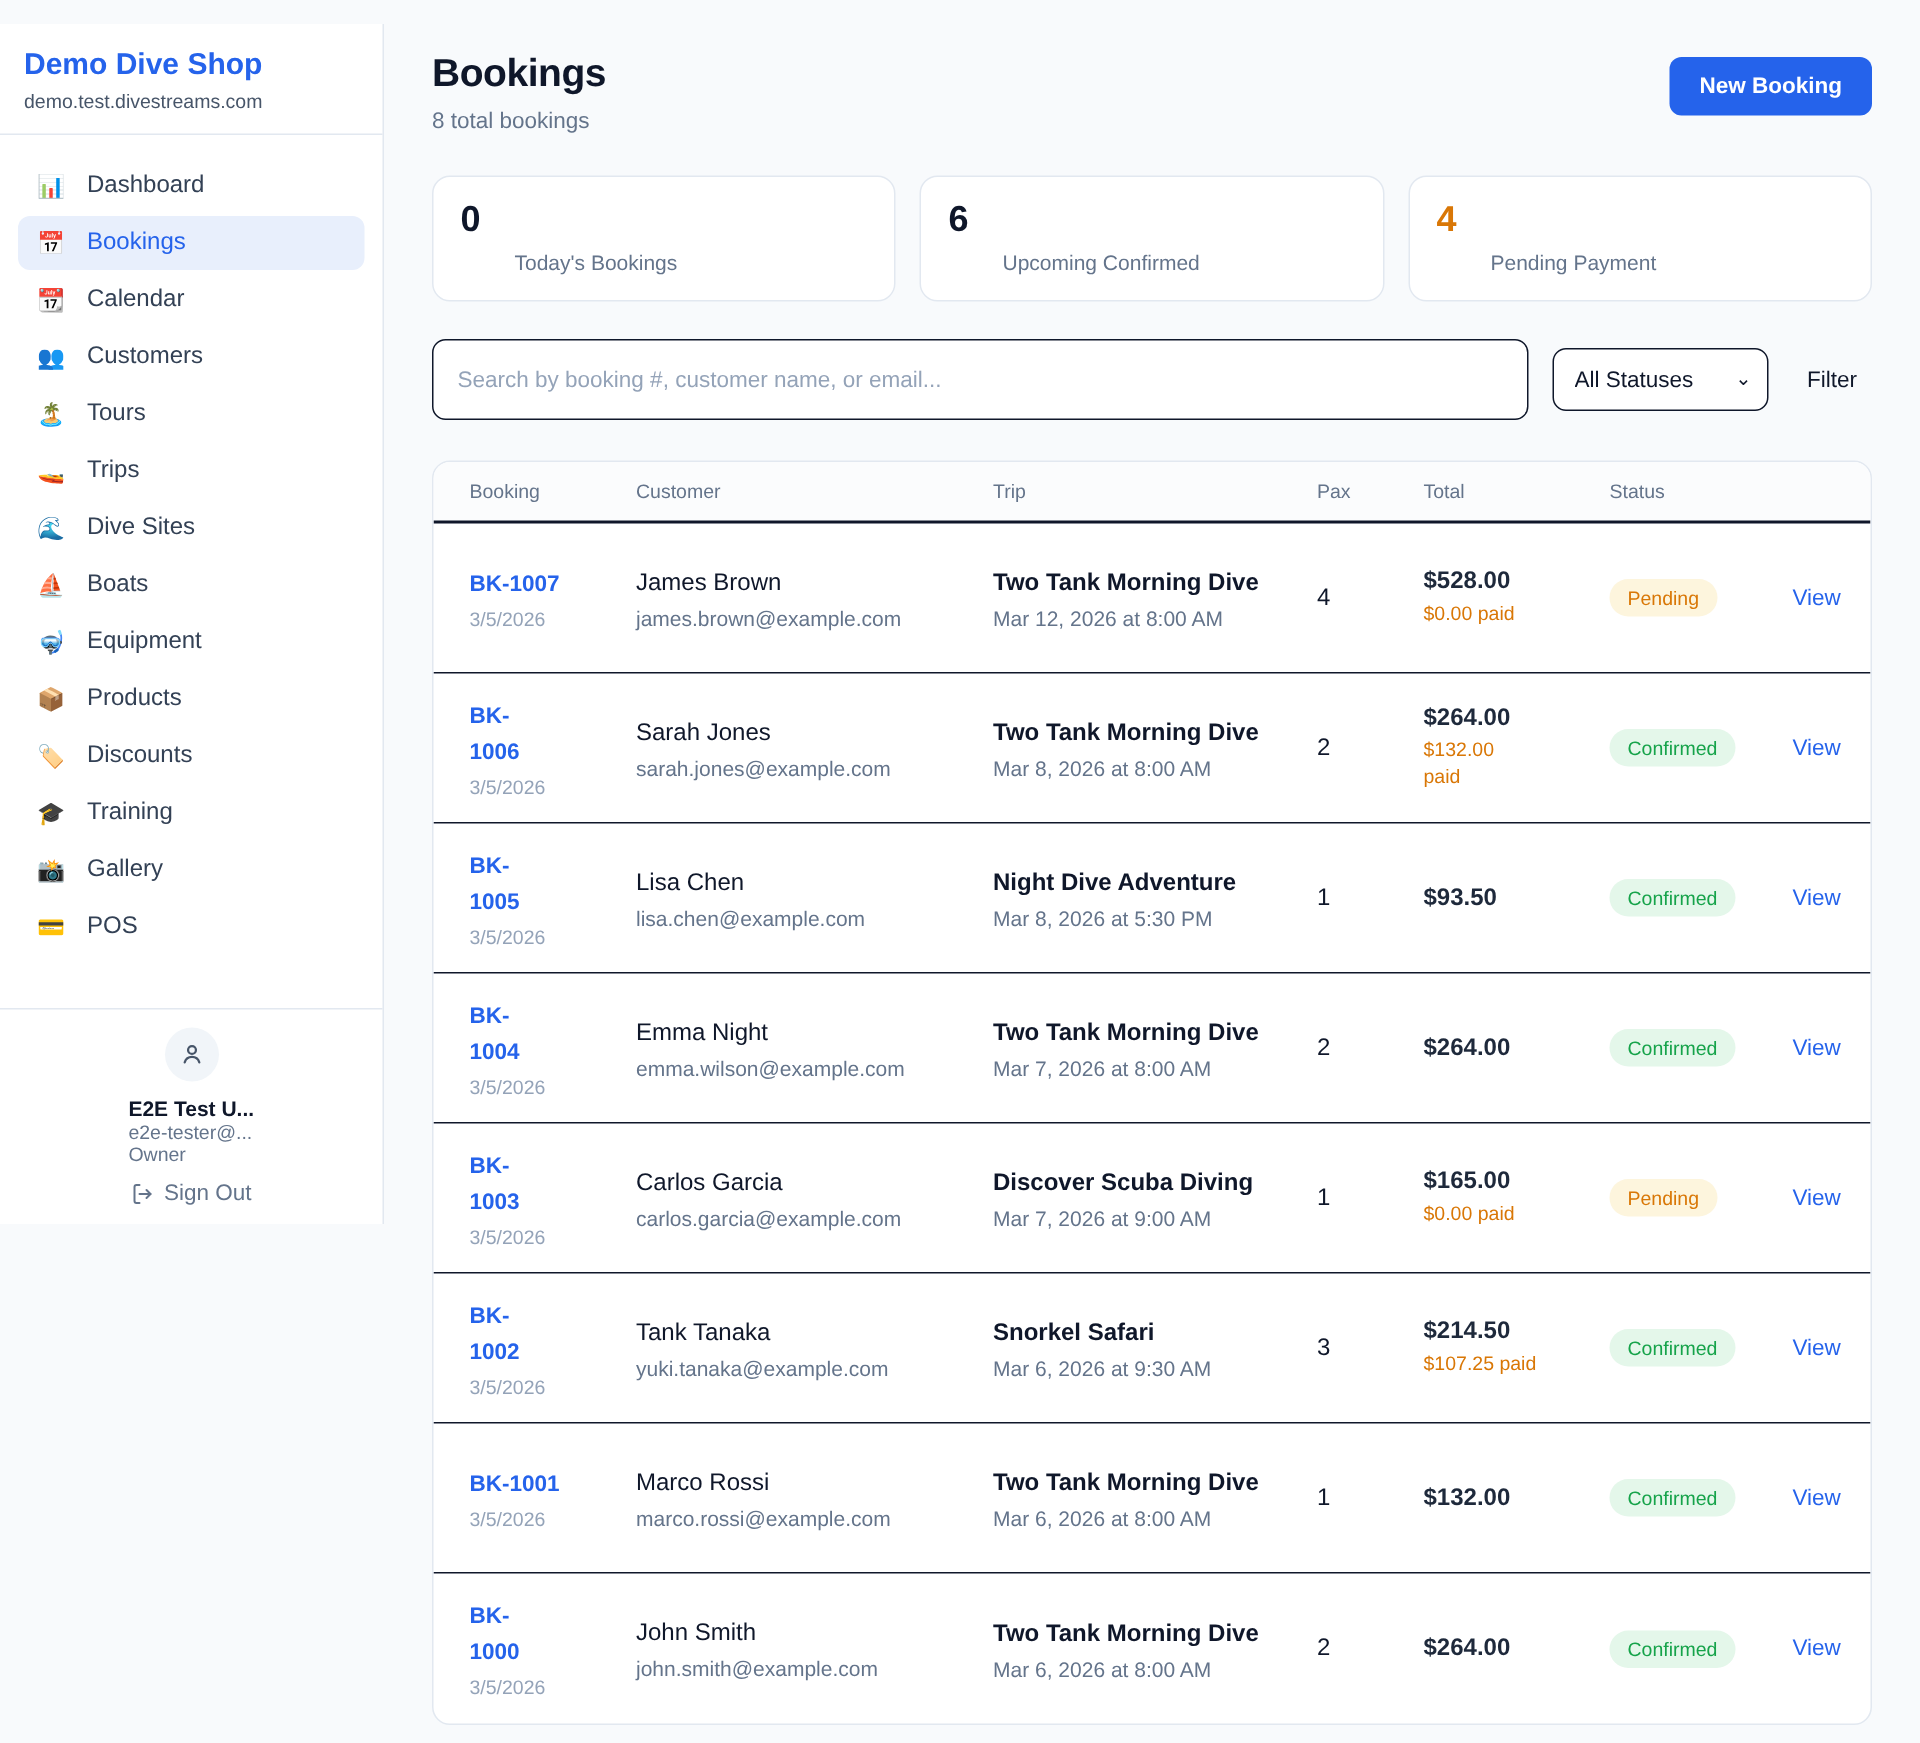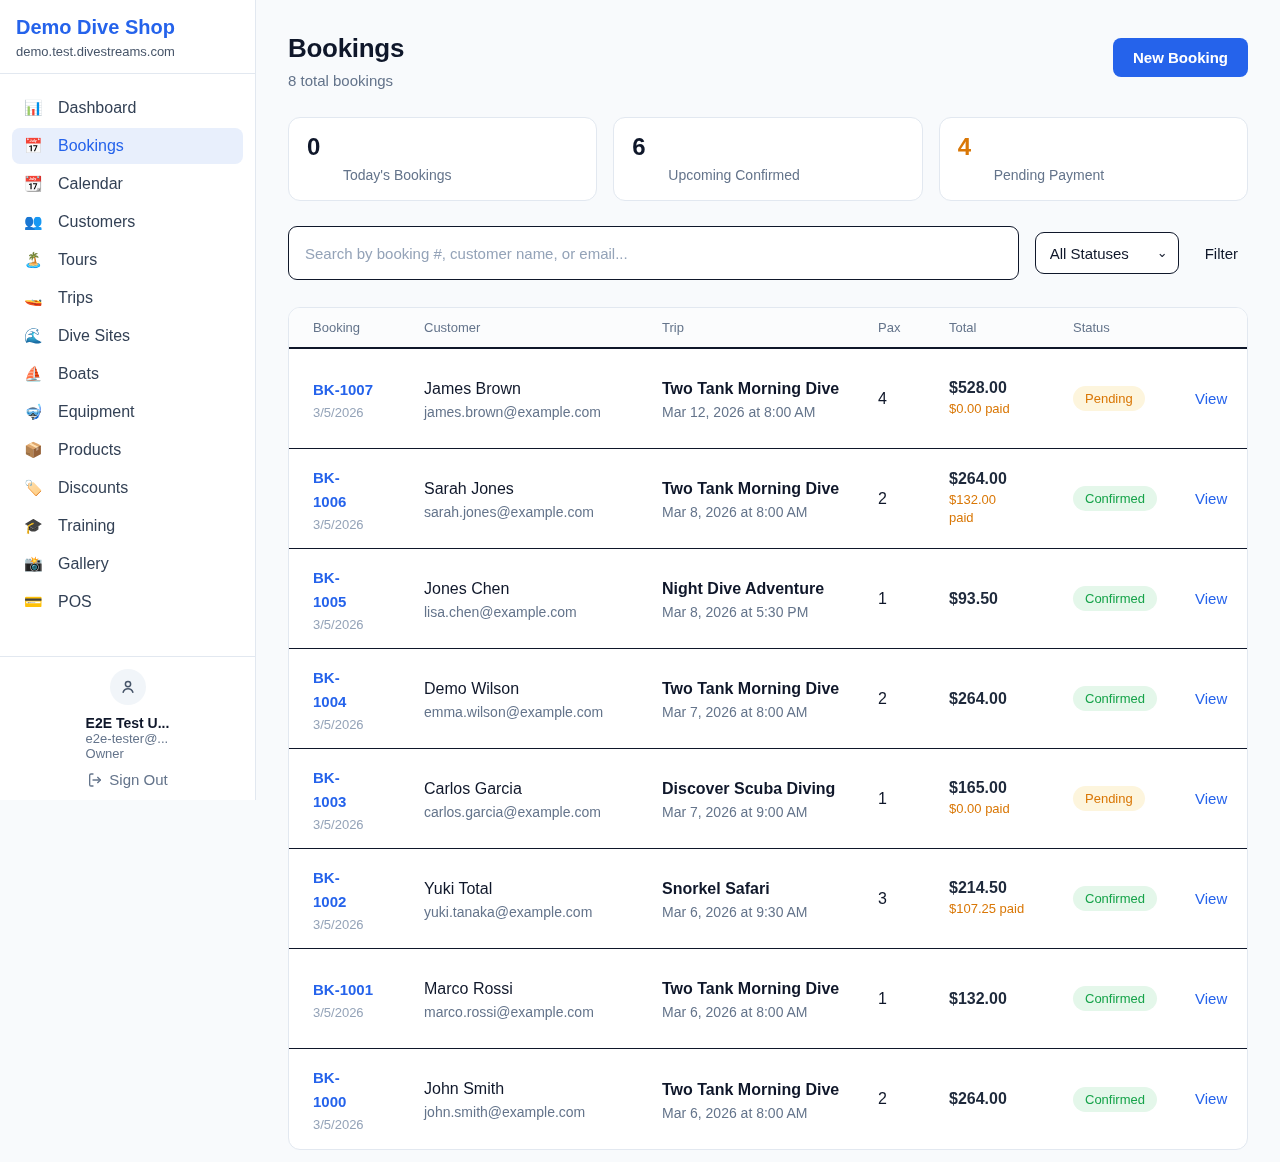--- a/index.html
+++ b/index.html
@@ -4,21 +4,21 @@
 <style>
   * { margin:0; padding:0; box-sizing:border-box; }
   html,body { width:1280px; height:1162px; }
   body {
     font-family:"Liberation Sans","DejaVu Sans",sans-serif;
     background:#f8fafc; color:#0f172a; position:relative; overflow:hidden;
   }
 
   
   .sidebar {
-    position:absolute; top:0; left:0; width:256px; height:800px;
+    position:absolute; top:16px; left:0; width:256px; height:800px;
     background:#ffffff; border-right:1px solid #e2e8f0;
     display:flex; flex-direction:column;
   }
   .brand { padding:16px 16px 14px; border-bottom:1px solid #e2e8f0; }
   .brand-name { color:#2563eb; font-size:20px; font-weight:700; margin-bottom:5px; }
   .brand-domain { color:#475569; font-size:13px; }
   .nav { padding:14px 0 0; flex:1; }
   .nav-item {
     display:flex; align-items:center; gap:14px;
     margin:2px 12px; padding:9px 12px; border-radius:8px;
@@ -309,21 +309,21 @@
         <a class="view-link" href="#">View</a>
       </div>
     </div>
         <div class="tgrid trow">
       <div class="cell">
         <a class="booking-link" href="#">BK-
 1005</a>
         <div class="booking-date">3/5/2026</div>
       </div>
       <div class="cell">
-        <div class="cust-name">Jones Chen</div>
+        <div class="cust-name">Lisa Chen</div>
         <div class="cust-email">lisa.chen@example.com</div>
       </div>
       <div class="cell">
         <div class="trip-name">Night Dive Adventure</div>
         <div class="trip-date">Mar 8, 2026 at 5:30 PM</div>
       </div>
       <div class="cell pax">1</div>
       <div class="cell">
         <div class="total">$93.50</div>
 
@@ -335,21 +335,21 @@
         <a class="view-link" href="#">View</a>
       </div>
     </div>
         <div class="tgrid trow">
       <div class="cell">
         <a class="booking-link" href="#">BK-
 1004</a>
         <div class="booking-date">3/5/2026</div>
       </div>
       <div class="cell">
-        <div class="cust-name">Demo Wilson</div>
+        <div class="cust-name">Emma Night</div>
         <div class="cust-email">emma.wilson@example.com</div>
       </div>
       <div class="cell">
         <div class="trip-name">Two Tank Morning Dive</div>
         <div class="trip-date">Mar 7, 2026 at 8:00 AM</div>
       </div>
       <div class="cell pax">2</div>
       <div class="cell">
         <div class="total">$264.00</div>
 
@@ -387,21 +387,21 @@
         <a class="view-link" href="#">View</a>
       </div>
     </div>
         <div class="tgrid trow">
       <div class="cell">
         <a class="booking-link" href="#">BK-
 1002</a>
         <div class="booking-date">3/5/2026</div>
       </div>
       <div class="cell">
-        <div class="cust-name">Yuki Total</div>
+        <div class="cust-name">Tank Tanaka</div>
         <div class="cust-email">yuki.tanaka@example.com</div>
       </div>
       <div class="cell">
         <div class="trip-name">Snorkel Safari</div>
         <div class="trip-date">Mar 6, 2026 at 9:30 AM</div>
       </div>
       <div class="cell pax">3</div>
       <div class="cell">
         <div class="total">$214.50</div>
         <div class="paid">$107.25 paid</div>

